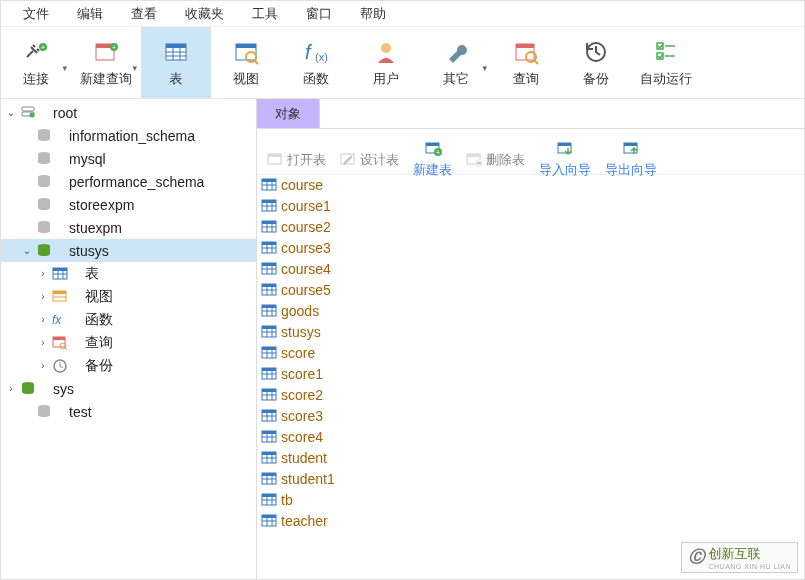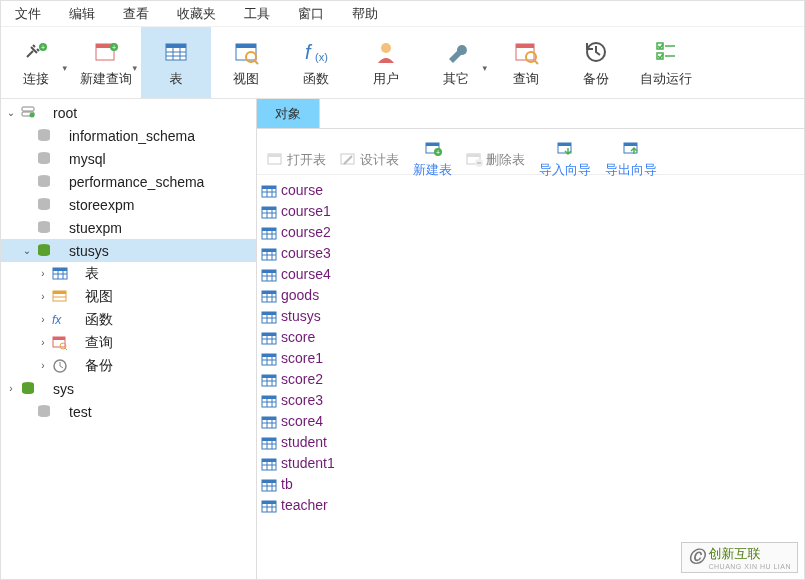--- a/index.html
+++ b/index.html
@@ -1,19 +1,19 @@
 <!DOCTYPE html>
 <html><head>
 <meta charset="utf-8">
 <style>
   * { box-sizing: border-box; margin: 0; padding: 0; font-family: "Microsoft YaHei", "SimSun", sans-serif; }
   body { width: 805px; height: 580px; background: #fff; font-size: 13px; color: #333; position: relative; overflow: hidden; border: 1px solid #e0e0e0; }
 
   
-  .menubar { display: flex; height: 26px; align-items: center; background: #fff; padding: 0 0; border-bottom: 1px solid #f0f0f0; }
+  .menubar { display: flex; height: 26px; align-items: center; background: #fff; padding: 0 8px; border-bottom: 1px solid #f0f0f0; }
   .menubar .item { padding: 3px 14px; cursor: default; }
 
   
   .toolbar { display: flex; height: 72px; background: #fff; border-bottom: 1px solid #e5e5e5; }
   .tool { display: flex; flex-direction: column; align-items: center; justify-content: center; width: 70px; gap: 4px; position: relative; }
   .tool.active { background: #cde6f7; }
   .tool .drop { position: absolute; right: 4px; top: 36px; font-size: 9px; color: #666; }
   .tool-label { font-size: 13px; color: #333; }
   .icon32 { width: 28px; height: 28px; display: flex; align-items: center; justify-content: center; }
 
@@ -26,31 +26,31 @@
   .tree-row { display: flex; align-items: center; height: 23px; padding-left: 4px; gap: 2px; }
   .tree-row.sel { background: #cde6f7; }
   .tree-row.d1 { padding-left: 20px; }
   .tree-row.d2 { padding-left: 36px; }
   .arrow { width: 12px; display: inline-flex; justify-content: center; font-size: 10px; color: #555; }
   .tree-icon { width: 18px; display: inline-flex; justify-content: center; align-items: center; }
   .tree-label { padding-left: 2px; font-size: 14px; color: #222; margin-left: 12px; }
 
   
   .content-tabs { display: flex; height: 30px; border-bottom: 1px solid #ddd; }
-  .ctab { padding: 6px 18px; border-right: 1px solid #ddd; font-size: 13px; background: #7dd3fc; }
+  .ctab { padding: 6px 18px; border-right: 1px solid #ddd; font-size: 13px; background: #c4b5fd; }
 
   
   .content-toolbar { display: flex; height: 30px; align-items: center; gap: 14px; padding: 0 10px; border-bottom: 1px solid #eee; margin-top: 16px; }
   .ctb-item { display: flex; align-items: center; gap: 4px; font-size: 13px; color: #888; }
   .ctb-item.enabled { color: #3b82f6; flex-direction: column; }
   .ctb-icon { width: 16px; height: 16px; display: inline-flex; align-items: center; justify-content: center; }
 
   
   .table-list { padding: 2px 4px; }
-  .tl-row { display: flex; align-items: flex-end; height: 21px; gap: 4px; font-size: 14px; color: #701a75; }
+  .tl-row { display: flex; align-items: flex-start; height: 21px; gap: 4px; font-size: 14px; color: #a16207; }
   .tl-icon { width: 16px; height: 14px; }
 
   .watermark { position: absolute; right: 6px; bottom: 6px; display: flex; align-items: center; gap: 4px; color: #888; font-size: 11px; border: 1px solid #ccc; padding: 2px 6px; background: #fafafa; }
   .watermark .c { font-weight: bold; font-style: italic; font-size: 16px; color: #777; }
 
   
   svg { overflow: visible; }
 </style>
 </head>
 <body>
@@ -362,20 +362,26 @@
         <div class="tl-row">
           <span class="tl-icon"><svg width="16" height="14">
               <use href="#i-table-s"></use>
             </svg></span>
           <span>course4</span>
         </div>
         <div class="tl-row">
           <span class="tl-icon"><svg width="16" height="14">
               <use href="#i-table-s"></use>
             </svg></span>
+          <span>course5</span>
+        </div>
+        <div class="tl-row">
+          <span class="tl-icon"><svg width="16" height="14">
+              <use href="#i-table-s"></use>
+            </svg></span>
           <span>goods</span>
         </div>
         <div class="tl-row">
           <span class="tl-icon"><svg width="16" height="14">
               <use href="#i-table-s"></use>
             </svg></span>
           <span>stusys</span>
         </div>
         <div class="tl-row">
           <span class="tl-icon"><svg width="16" height="14">

